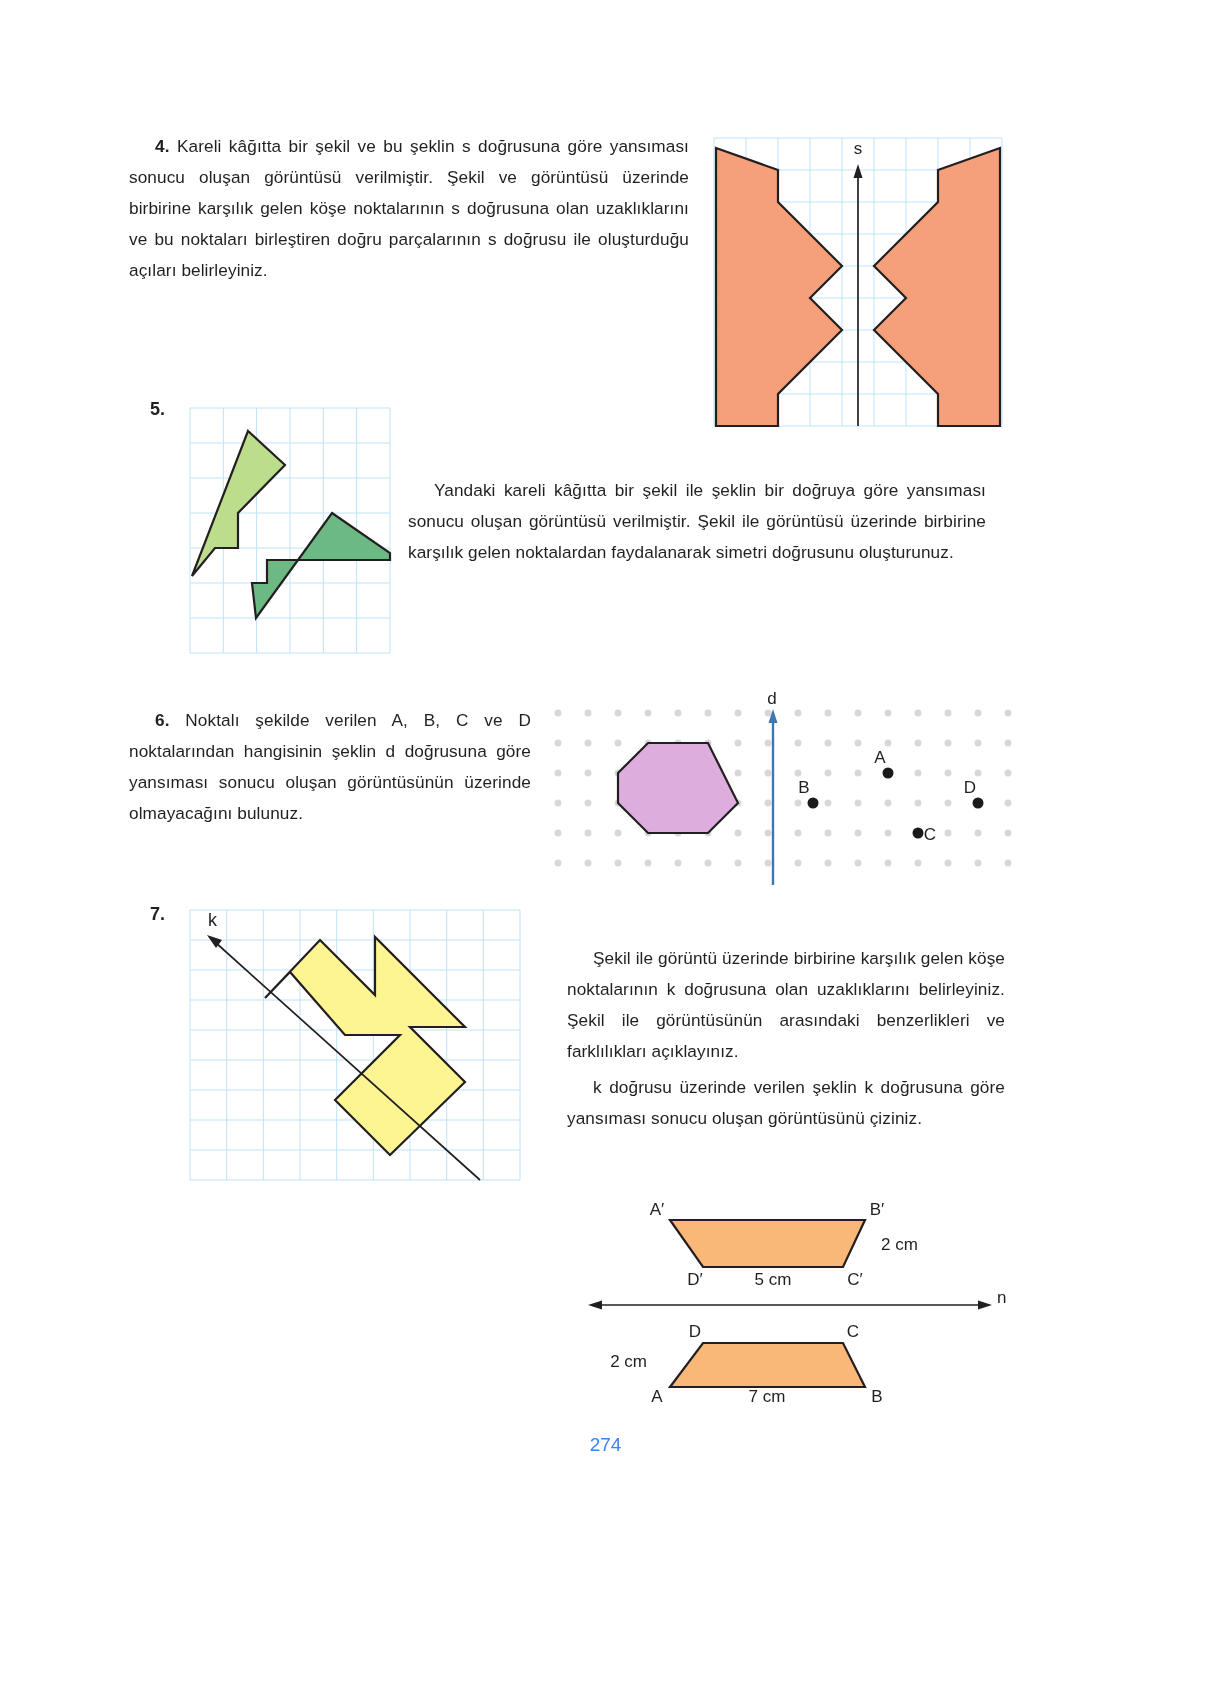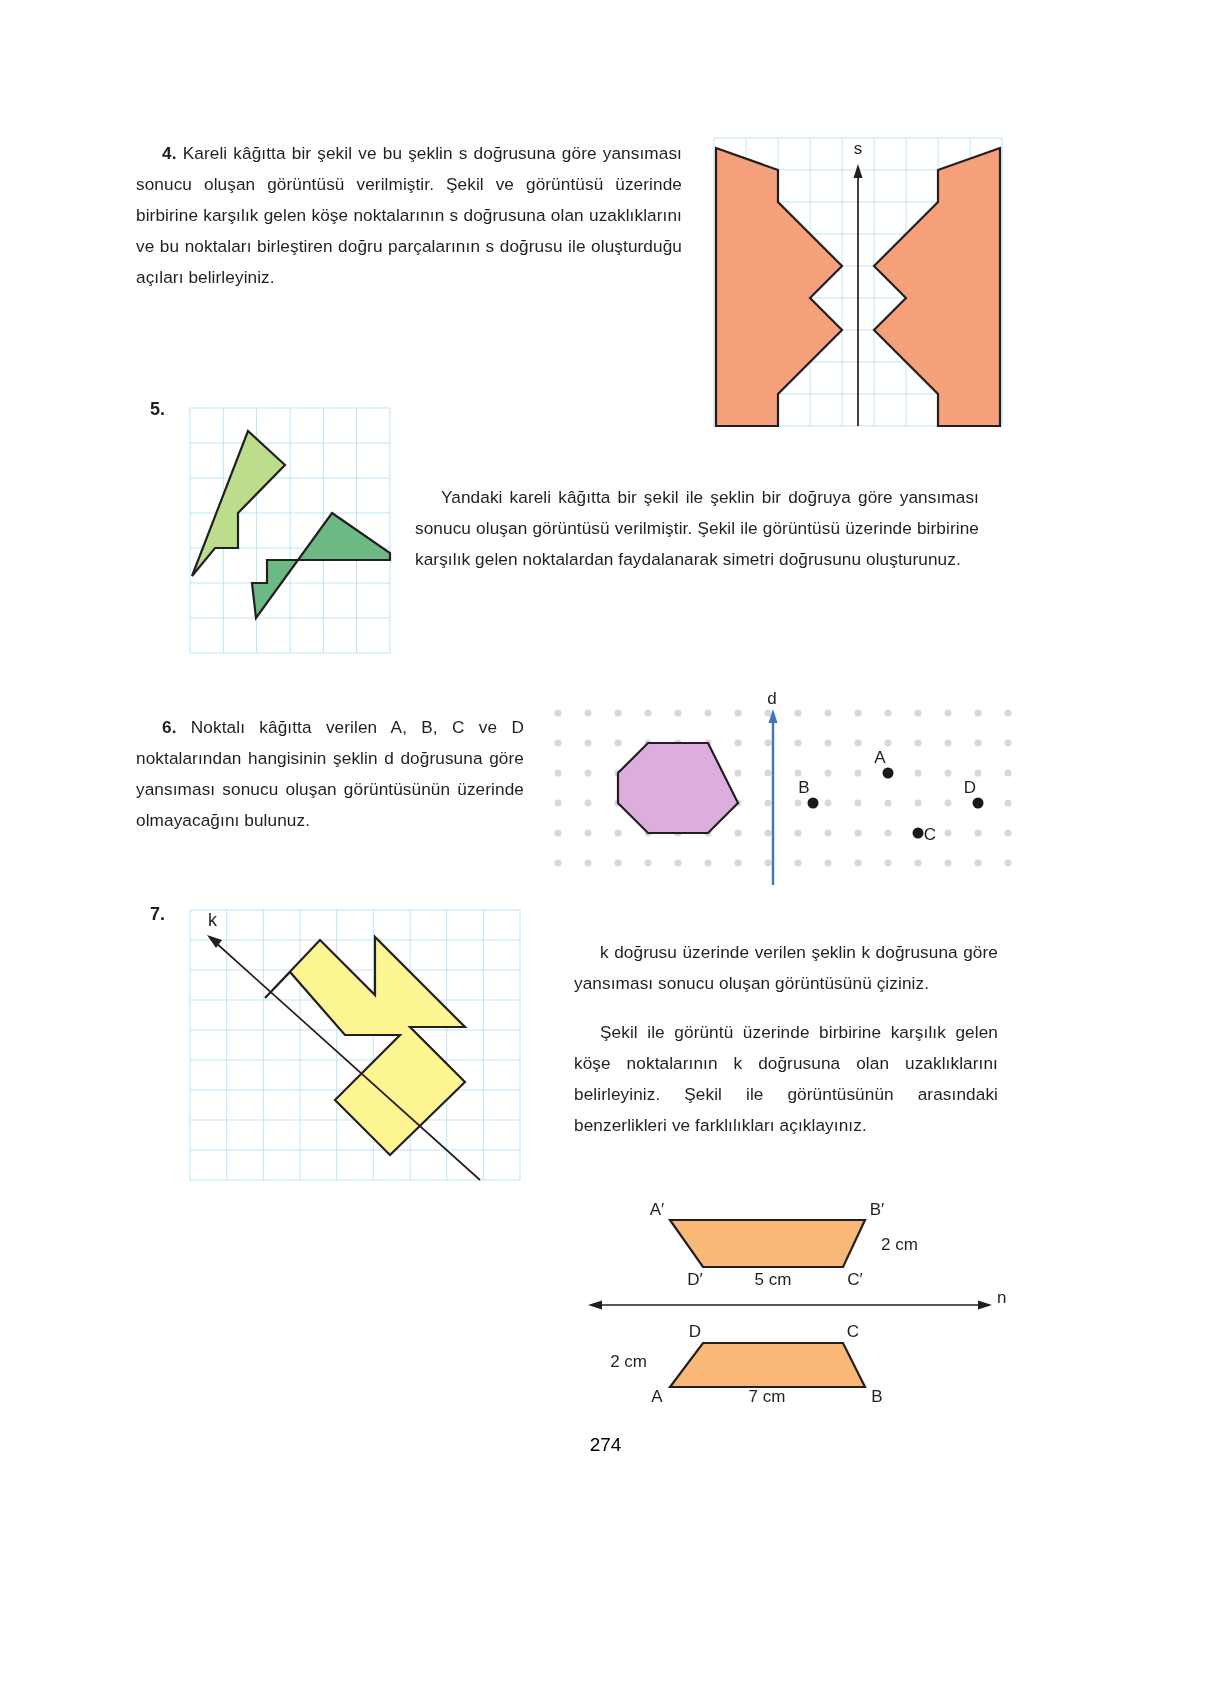--- a/index.html
+++ b/index.html
@@ -20,39 +20,39 @@
   }
   .abs { position: absolute; }
 
   .qtext {
     font-size: 17.2px;
     line-height: 31px;
     text-align: justify;
     color: #231f20;
     letter-spacing: 0.1px;
   }
-  .qtext p { margin: 12px; }
+  .qtext p { margin: 5px; }
   .qnum {
     font-weight: bold;
   }
   .indent { display: inline-block; width: 26px; }
 
   .fignum {
     font-size: 18px;
     font-weight: bold;
     color: #231f20;
   }
 
   .pagenum {
     position: absolute;
     left: 0;
     right: 0;
     text-align: center;
     font-size: 19px;
-    color: #000000;
+    color: #3b82f6;
   }
 
   svg { display: block; overflow: visible; }
 
   .gridline { stroke: #bfe3f5; stroke-width: 1; fill: none; }
   .shape-outline { stroke: #231f20; stroke-width: 2.2; stroke-linejoin: miter; }
   .axisline { stroke: #231f20; stroke-width: 1.7; fill: none; }
   .bluearrow { stroke: #3c78b4; stroke-width: 2.4; fill: none; }
   .dot-light { fill: #d8d8d8; }
   .dot-dark  { fill: #1a1a1a; }
@@ -136,21 +136,21 @@
 
       <polygon class="shape-outline" fill="#6cb984" points="142,105 200,145 200,152 77,152 77,175 62,175 66,210"></polygon>
     </svg>
   </div>
 
   <div class="abs qtext" style="left:403px; top:470px; width:588px;">
     <p><span class="indent"></span><span>Yandaki kareli kâğıtta bir şekil ile şeklin bir doğruya göre yansıması sonucu oluşan görüntüsü verilmiştir. Şekil ile görüntüsü üzerinde birbirine karşılık gelen noktalardan faydalanarak simetri doğrusunu oluşturunuz.</span></p>
   </div>
 
   <div class="abs qtext" style="left:124px; top:700px; width:412px;">
-    <p><span class="indent"></span><span class="qnum">6.</span>&nbsp;<span>Noktalı kâğıtta verilen A, B, C ve D noktalarından hangisinin şeklin d doğrusuna göre yansıması sonucu oluşan görüntüsünün üzerinde olmayacağını bulunuz.</span></p>
+    <p><span class="indent"></span><span class="qnum">6.</span>&nbsp;<span>Noktalı şekilde verilen A, B, C ve D noktalarından hangisinin şeklin d doğrusuna göre yansıması sonucu oluşan görüntüsünün üzerinde olmayacağını bulunuz.</span></p>
   </div>
 
   <div class="abs" style="left:550px; top:695px;">
     <svg width="460" height="190" viewBox="0 0 460 190">
 
       <g>
         <g class="dot-light">
           <circle cx="8" cy="18" r="3.5"></circle>
             <circle cx="38" cy="18" r="3.5"></circle>
             <circle cx="68" cy="18" r="3.5"></circle>
@@ -308,22 +308,22 @@
 
       <g>
         <line class="axisline" x1="290" y1="270" x2="25" y2="32"></line>
         <polygon fill="#231f20" points="17,25 32,30 26,38"></polygon>
       </g>
       <text class="lbl" style="font-size:18px;" x="18" y="16">k</text>
     </svg>
   </div>
 
   <div class="abs qtext" style="left:562px; top:925px; width:448px;">
+    <p style="margin-top:18px;"><span class="indent"></span><span>Şekil ile görüntü üzerinde birbirine karşılık gelen köşe noktalarının k doğrusuna olan uzaklıklarını belirleyiniz. Şekil ile görüntüsünün arasındaki benzerlikleri ve farklılıkları açıklayınız.</span></p>
     <p><span class="indent"></span><span>k doğrusu üzerinde verilen şeklin k doğrusuna göre yansıması sonucu oluşan görüntüsünü çiziniz.</span></p>
-    <p style="margin-top:18px;"><span class="indent"></span><span>Şekil ile görüntü üzerinde birbirine karşılık gelen köşe noktalarının k doğrusuna olan uzaklıklarını belirleyiniz. Şekil ile görüntüsünün arasındaki benzerlikleri ve farklılıkları açıklayınız.</span></p>
   </div>
 
 
   <div class="abs" style="left:585px; top:1195px;">
     <svg width="420" height="205" viewBox="0 0 420 205">
 
       <polygon class="shape-outline" stroke-width="1.8" fill="#f9b878" points="85,25 280,25 258,72 118,72"></polygon>
       <text class="lbl" x="72" y="20" text-anchor="middle">A′</text>
       <text class="lbl" x="292" y="20" text-anchor="middle">B′</text>
       <text class="lbl" x="270" y="90" text-anchor="middle">C′</text>

